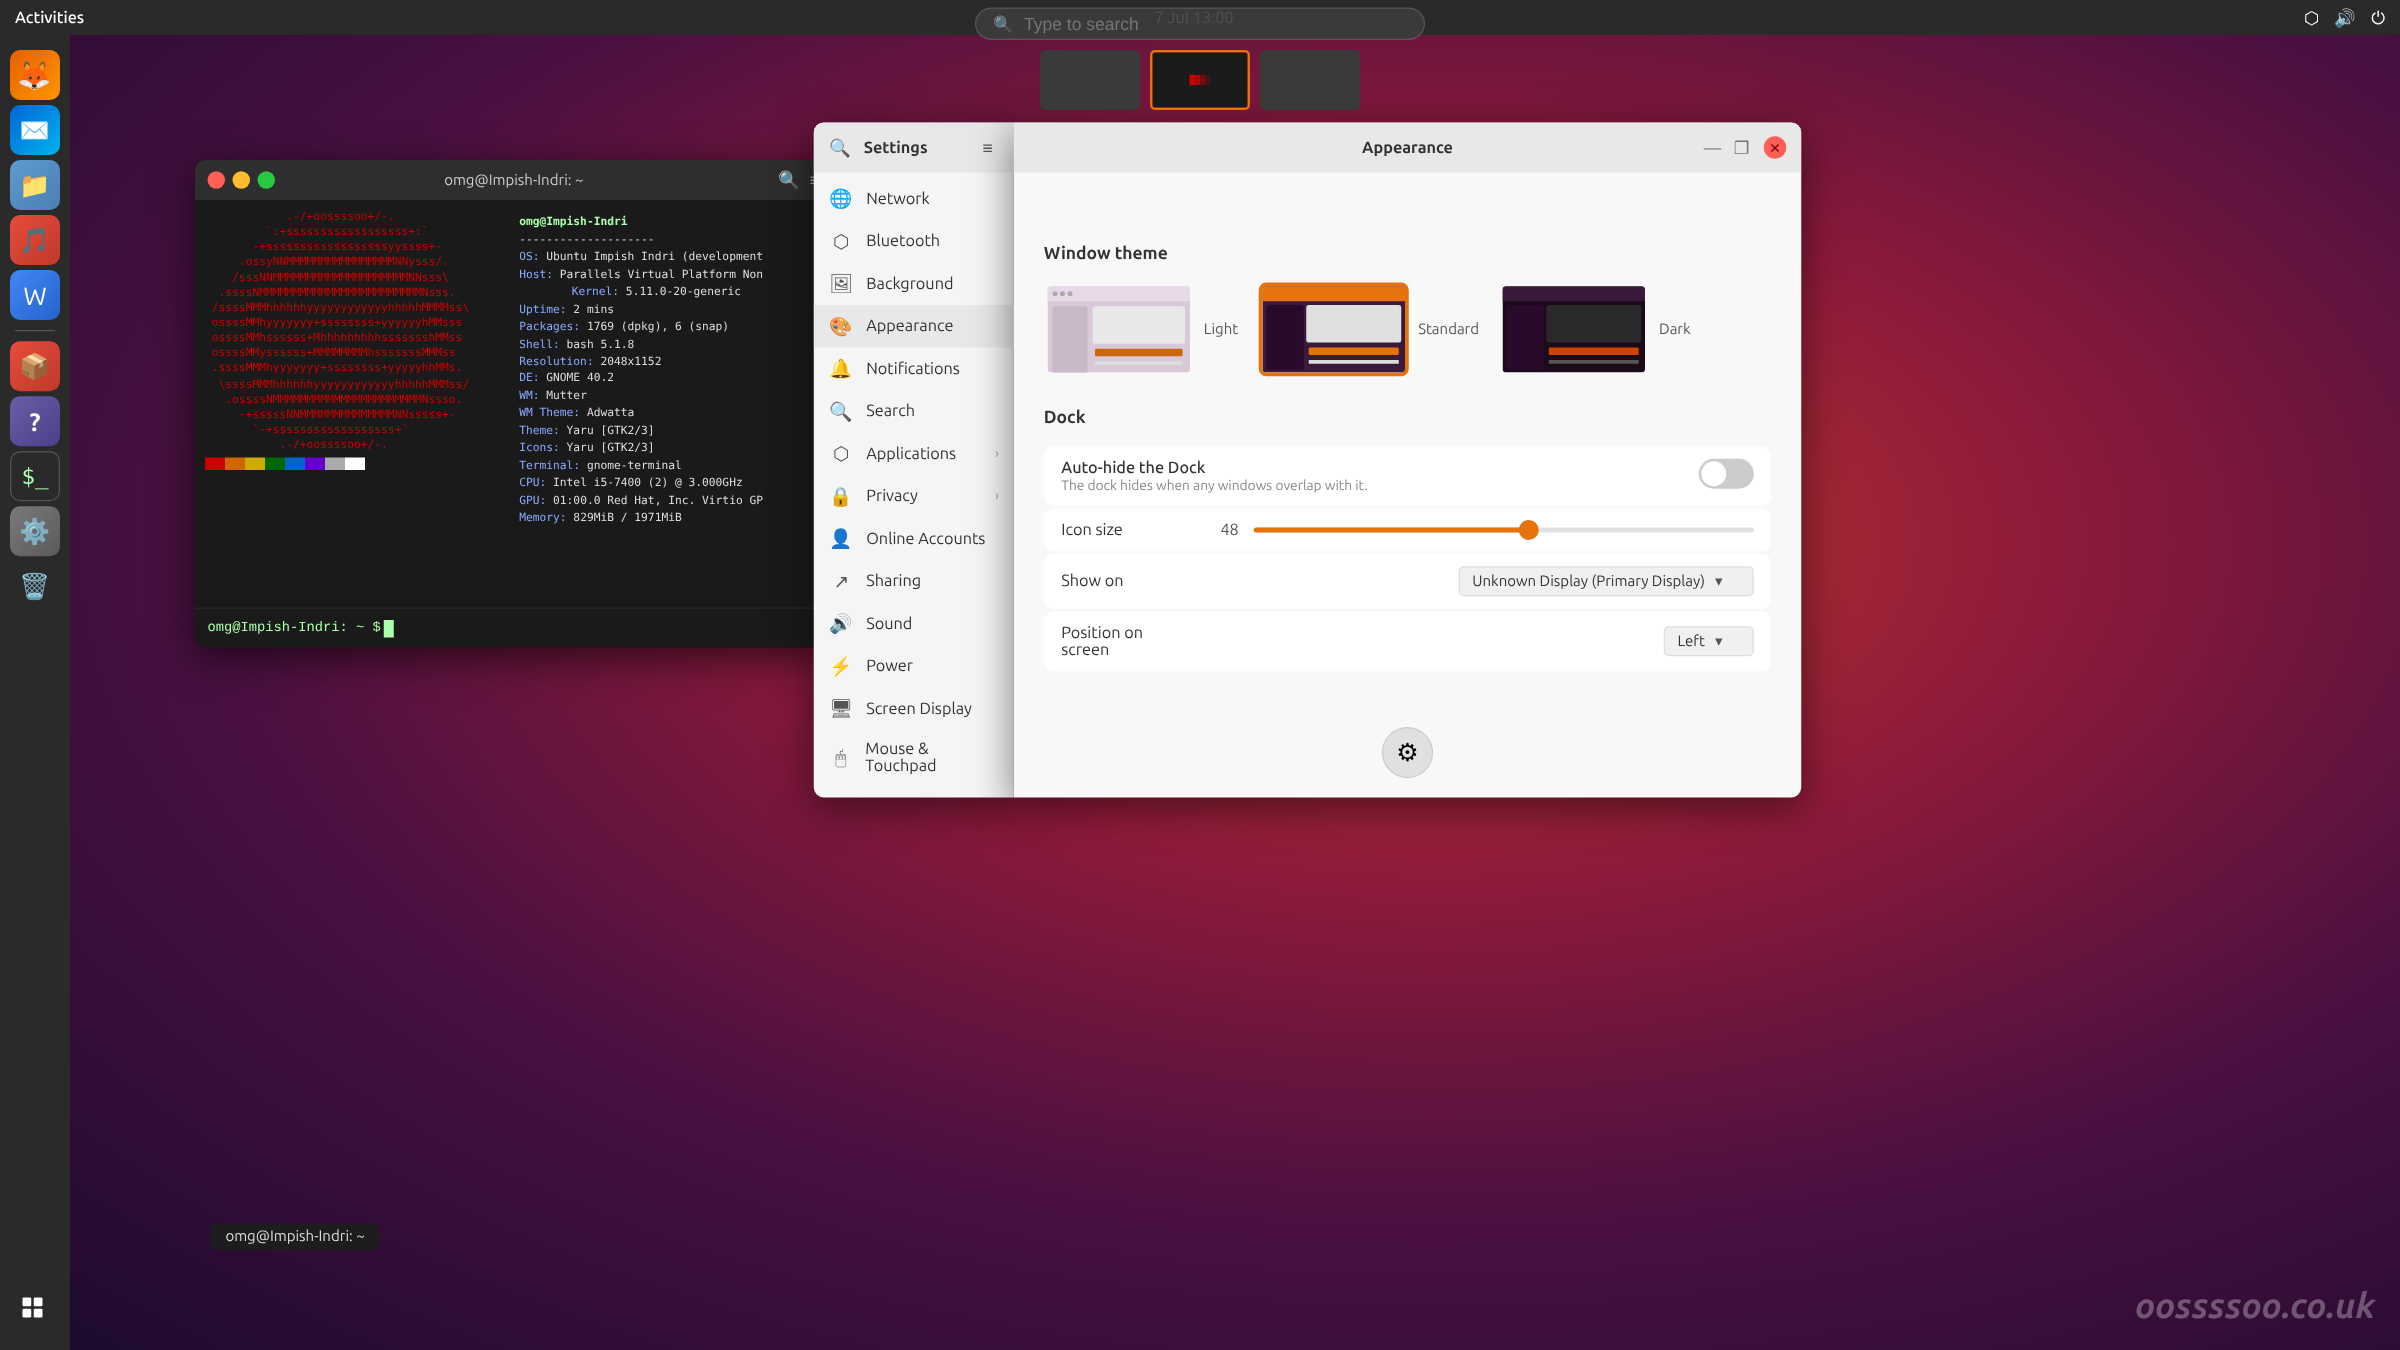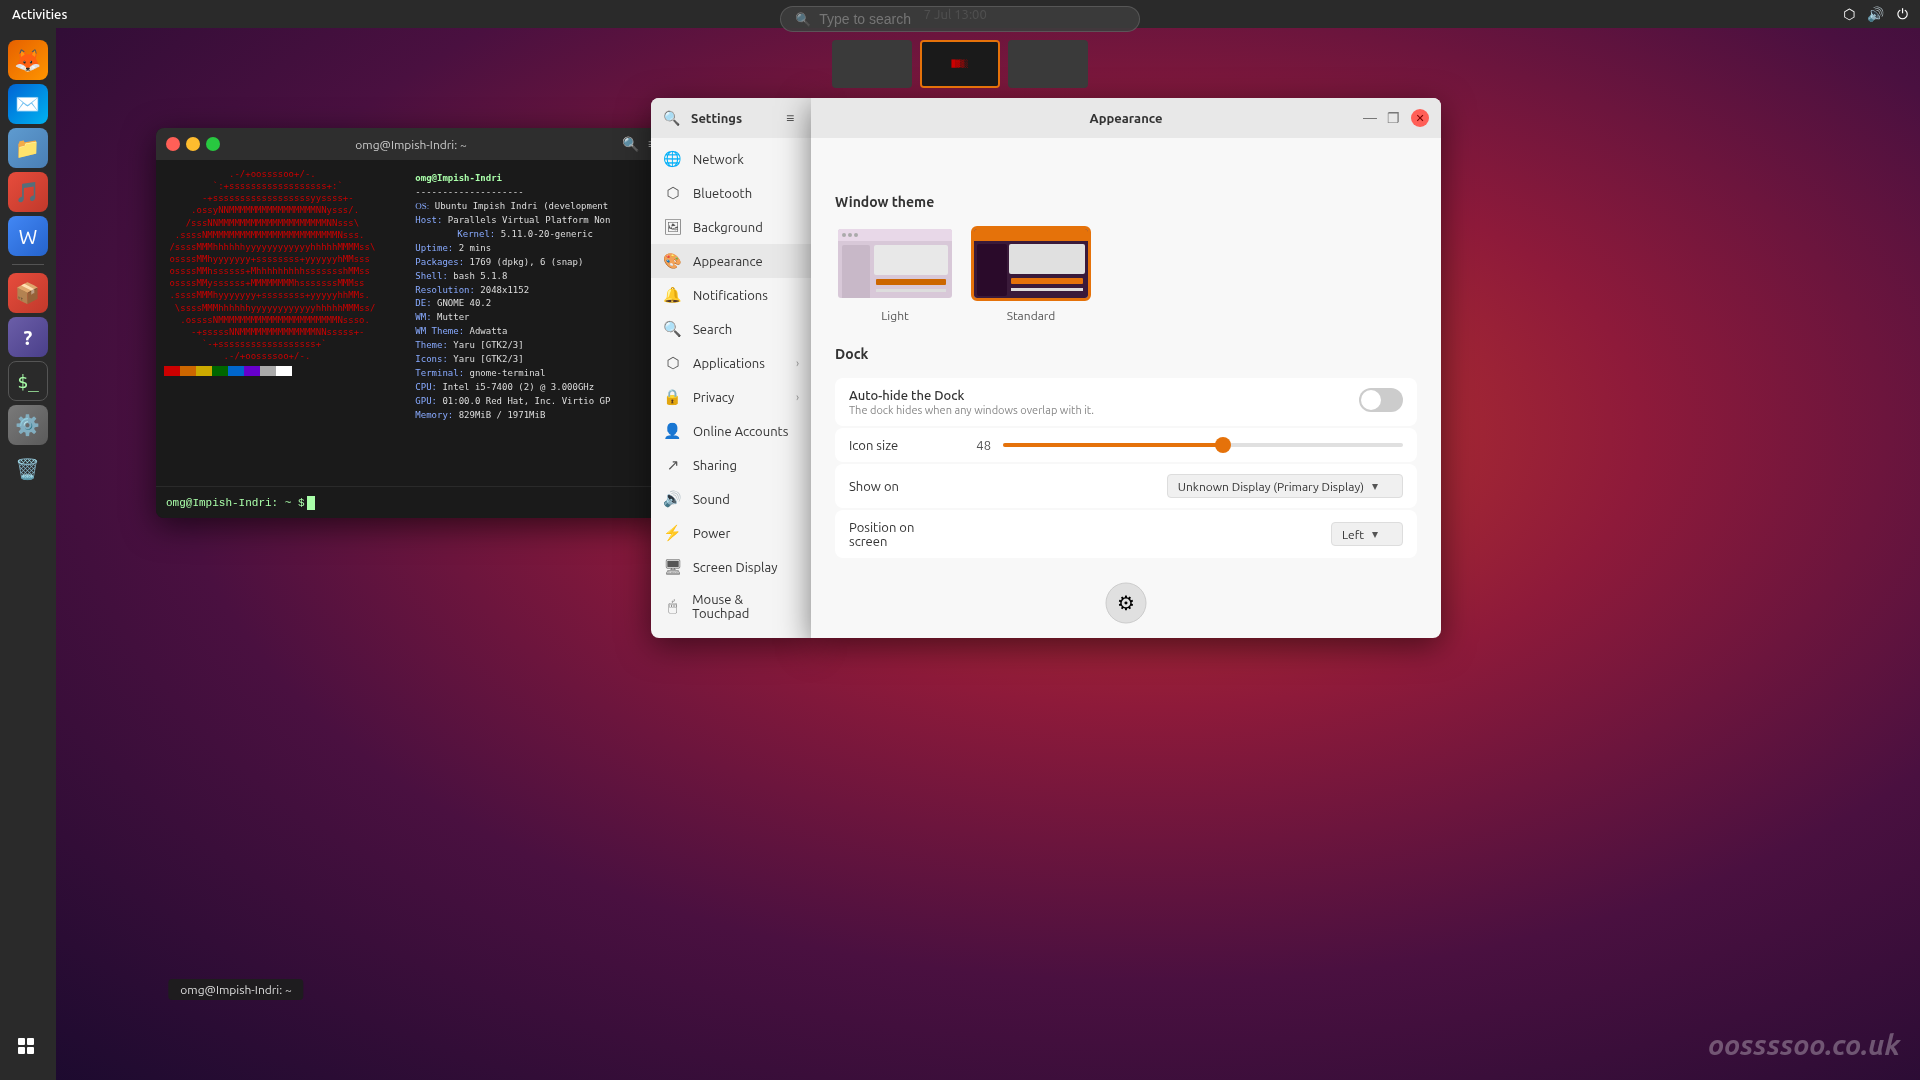--- a/index.html
+++ b/index.html
@@ -297,21 +297,21 @@
       cursor: pointer;
       font-size: 11px; color: #7a0000;
     }
 
     .appearance-content { padding: 20px 24px; overflow-y: auto; height: calc(100% - 40px); margin-top: 36px; }
     .section-title { font-size: 14px; font-weight: 600; color: #333; margin-bottom: 16px; }
 
     
     .theme-thumbnails { display: flex; gap: 16px; margin-bottom: 24px; }
     .theme-thumb {
-      display: flex; flex-direction: column; align-items: center; gap: 8px;
+      display: flex; flex-direction: row; align-items: center; gap: 8px;
       cursor: pointer;
     }
     .theme-thumb-img {
       width: 120px; height: 75px;
       border-radius: 6px;
       overflow: hidden;
       border: 3px solid transparent;
       position: relative;
     }
     .theme-thumb-img.selected { border-color: #e5720a; }
@@ -596,21 +596,21 @@
             <div style="width:16px; height:10px; background:#006600;"></div>
             <div style="width:16px; height:10px; background:#0066cc;"></div>
             <div style="width:16px; height:10px; background:#6600cc;"></div>
             <div style="width:16px; height:10px; background:#aaaaaa;"></div>
             <div style="width:16px; height:10px; background:#ffffff;"></div>
           </div>
         </div>
         <div style="color:#ddd; font-family:monospace; font-size:9px; line-height:1.55; margin-top:4px;">
           <div><span style="color:#aaffaa; font-weight:bold;">omg@Impish-Indri</span></div>
           <div>--------------------</div>
-          <div><span style="color:#88aaff;font-family:Liberation Serif, serif;">OS:</span> Ubuntu Impish Indri (development</div>
+          <div><span style="color:#88aaff;">OS:</span> Ubuntu Impish Indri (development</div>
           <div><span style="color:#88aaff;">Host:</span> Parallels Virtual Platform Non</div>
           <div><span style="color:#88aaff;padding-left:42px;">Kernel:</span> 5.11.0-20-generic</div>
           <div><span style="color:#88aaff;">Uptime:</span> 2 mins</div>
           <div><span style="color:#88aaff;">Packages:</span> 1769 (dpkg), 6 (snap)</div>
           <div><span style="color:#88aaff;">Shell:</span> bash 5.1.8</div>
           <div><span style="color:#88aaff;">Resolution:</span> 2048x1152</div>
           <div><span style="color:#88aaff;">DE:</span> GNOME 40.2</div>
           <div><span style="color:#88aaff;">WM:</span> Mutter</div>
           <div><span style="color:#88aaff;">WM Theme:</span> Adwatta</div>
           <div><span style="color:#88aaff;">Theme:</span> Yaru [GTK2/3]</div>
@@ -750,20 +750,36 @@
                   <div style="height:30px; background:#e0e0e0; border-radius:2px;"></div>
                   <div class="theme-standard-bar"></div>
                   <div style="height:3px; background:#ddd; margin:2px;"></div>
                 </div>
               </div>
             </div>
           </div>
           <span class="theme-thumb-label">Standard</span>
         </div>
 
+        <div class="theme-thumb">
+          <div class="theme-thumb-img">
+            <div class="theme-dark-img">
+              <div class="theme-dark-titlebar"></div>
+              <div class="theme-dark-body">
+                <div class="theme-dark-sidebar"></div>
+                <div style="flex:1;">
+                  <div style="height:30px; background:#2a2a2a; border-radius:2px;"></div>
+                  <div class="theme-dark-bar"></div>
+                  <div style="height:3px; background:#555; margin:2px;"></div>
+                </div>
+              </div>
+            </div>
+          </div>
+          <span class="theme-thumb-label">Dark</span>
+        </div>
       </div>
 
       <div class="dock-section-title">Dock</div>
 
       <div class="dock-option">
         <div class="dock-option-text">
           <div class="dock-option-label">Auto-hide the Dock</div>
           <div class="dock-option-desc">The dock hides when any windows overlap with it.</div>
         </div>
         <div class="toggle"></div>

